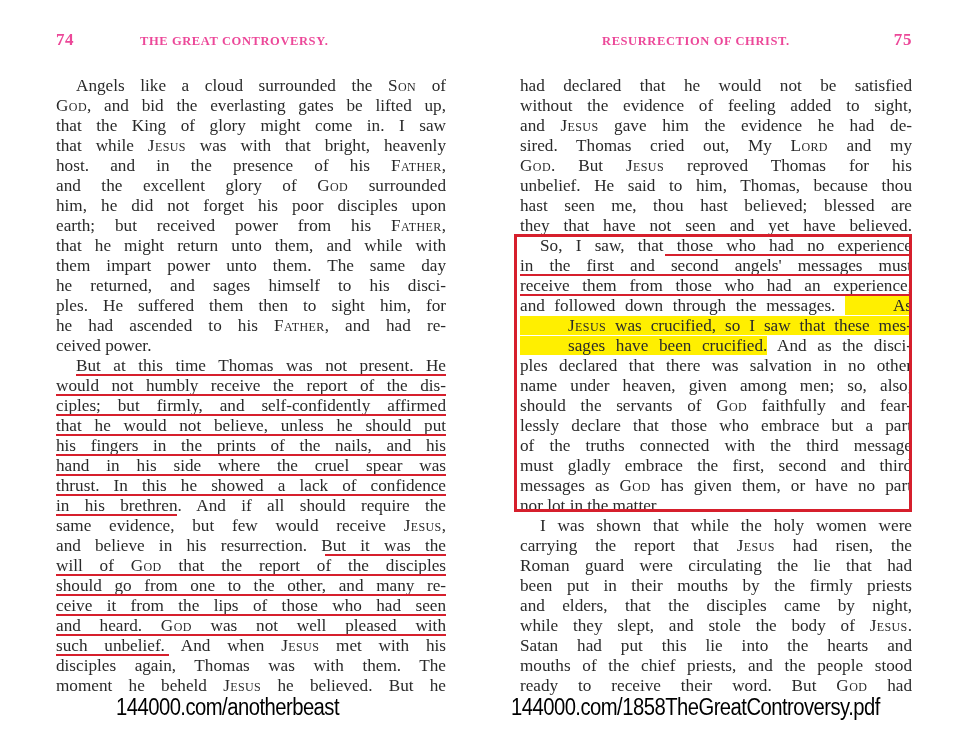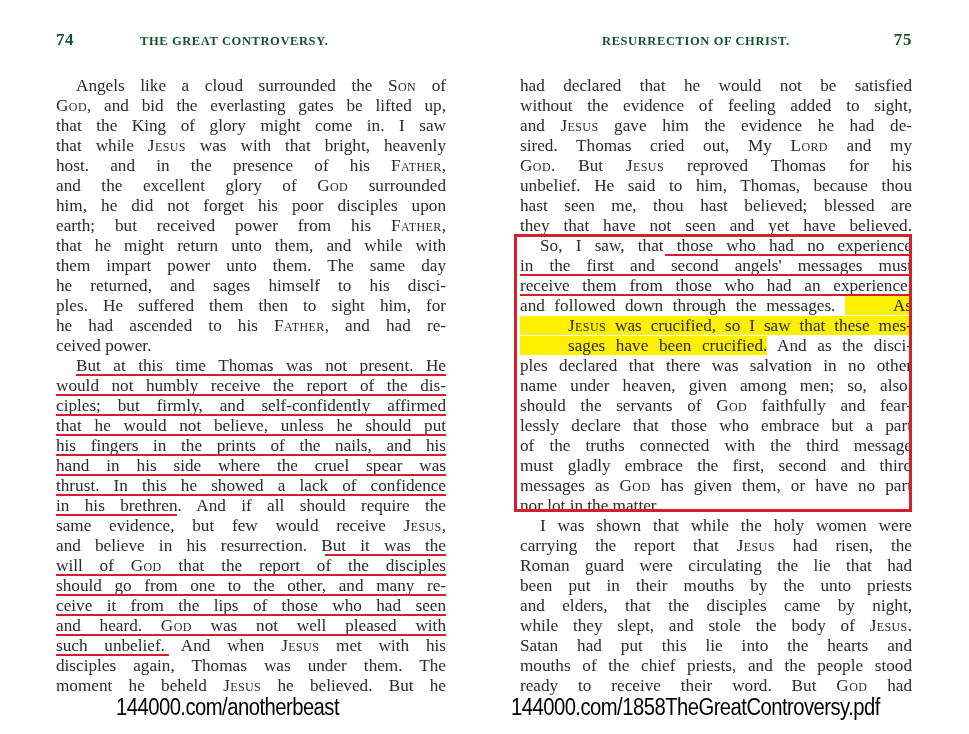--- a/index.html
+++ b/index.html
@@ -5,21 +5,21 @@
   html, body { margin:0; padding:0; }
   body {
     width:969px; height:734px; background:#ffffff; position:relative; overflow:hidden;
     font-family:"Liberation Serif","DejaVu Serif",serif; color:#2a2a2a;
   }
   .page { position:absolute; top:0; }
   .page-left { left:56px; width:390px; }
   .page-right { left:520px; width:392px; }
   .running-head {
     position:absolute; top:34px; height:20px; font-size:12.5px; letter-spacing:0.6px;
-    font-weight:bold; color:#14532d;
+    font-weight:bold; color:#ec4899;
   }
   .page-left .running-head { left:0; width:390px; }
   .page-right .running-head { left:0; width:392px; }
   .pnum { position:absolute; font-size:17px; font-weight:bold; top:-4px; }
   .page-left .pnum { left:0; }
   .page-right .pnum { right:0; }
   .head-title { position:absolute; top:0; white-space:nowrap; }
   .page-left .head-title { left:84px; }
   .page-right .head-title { left:82px;text-align:center; }
 
@@ -77,21 +77,21 @@
       <div class="line">hand in his side where the cruel spear was<div class="ul" style="left: 0%; width: 100%; top: 18px;"></div></div>
       <div class="line">thrust.  In this he showed a lack of confidence<div class="ul" style="left: 0%; width: 100%; top: 18px;"></div></div>
       <div class="line">in his brethren.  And if all should require the<div class="ul" style="left: 0%; width: 31%; top: 18px;"></div></div>
       <div class="line">same evidence, but few would receive <span class="sc">Jesus</span>,</div>
       <div class="line">and believe in his resurrection.  But it was the<div class="ul" style="left: 69%; width: 31%; top: 18px;"></div></div>
       <div class="line">will of <span class="sc">God</span> that the report of the disciples<div class="ul" style="left: 0%; width: 100%; top: 18px;"></div></div>
       <div class="line">should go from one to the other, and many re-<div class="ul" style="left: 0%; width: 100%; top: 18px;"></div></div>
       <div class="line">ceive it from the lips of those who had seen<div class="ul" style="left: 0%; width: 100%; top: 18px;"></div></div>
       <div class="line">and heard.  <span class="sc">God</span> was not well pleased with<div class="ul" style="left: 0%; width: 100%; top: 18px;"></div></div>
       <div class="line">such unbelief.  And when <span class="sc">Jesus</span> met with his<div class="ul" style="left: 0%; width: 29%; top: 18px;"></div></div>
-      <div class="line">disciples again, Thomas was under them.  The</div>
+      <div class="line">disciples again, Thomas was with them.  The</div>
       <div class="line">moment he beheld <span class="sc">Jesus</span> he believed.  But he</div>
     </div>
 </div>
 
 <div class="page page-right">
   <div class="running-head">
     <span class="head-title">RESURRECTION OF CHRIST.</span>
     <span class="pnum">75</span>
   </div>
   <div class="lines" id="right-lines">
@@ -113,21 +113,21 @@
       <div class="line">name under heaven, given among men; so, also,</div>
       <div class="line">should the servants of <span class="sc">God</span> faithfully and fear-</div>
       <div class="line">lessly declare that those who embrace but a part</div>
       <div class="line">of the truths connected with the third message</div>
       <div class="line">must gladly embrace the first, second and third</div>
       <div class="line">messages as <span class="sc">God</span> has given them, or have no part</div>
       <div class="line last">nor lot in the matter.</div>
       <div class="line indent">I was shown that while the holy women were</div>
       <div class="line">carrying the report that <span class="sc">Jesus</span> had risen, the</div>
       <div class="line">Roman guard were circulating the lie that had</div>
-      <div class="line">been put in their mouths by the unto priests</div>
+      <div class="line">been put in their mouths by the firmly priests</div>
       <div class="line">and elders, that the disciples came by night,</div>
       <div class="line">while they slept, and stole the body of <span class="sc">Jesus</span>.</div>
       <div class="line">Satan had put this lie into the hearts and</div>
       <div class="line">mouths of the chief priests, and the people stood</div>
       <div class="line">ready to receive their word.  But <span class="sc">God</span> had</div>
     </div>
 </div>
 
 <div class="red-box"></div>
 

